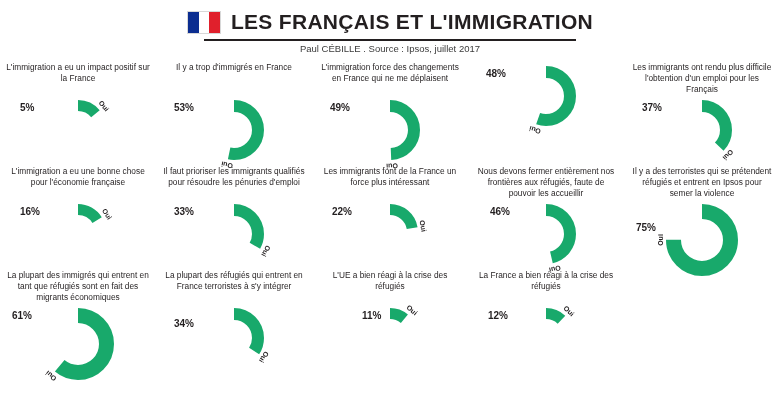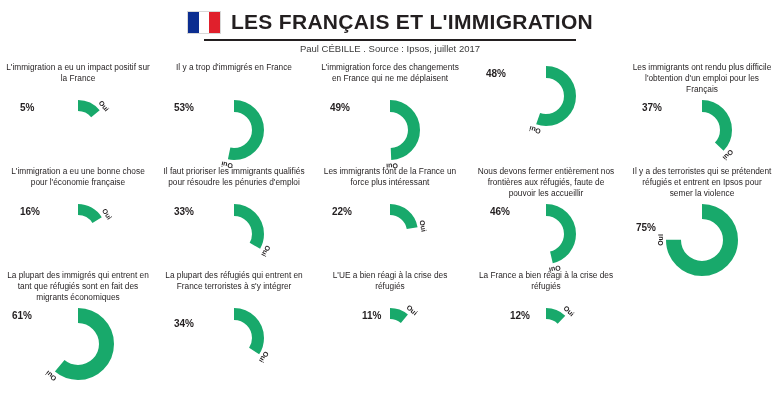--- a/index.html
+++ b/index.html
@@ -254,19 +254,19 @@
           <span class="pct" style="left: 4px; top: 2px; margin-left: 34px;">11%</span>
           <span class="oui" style="left: 87.6724px; top: 1.80255px; transform: translate(-50%, -50%) rotate(39.6deg);">Oui</span>
         </div>
       </div>
       <div class="cell row3">
         <div class="caption">La France a bien réagi à la crise des réfugiés</div>
         <div class="donut-wrap">
           <svg class="donut sz-sm" width="56" height="56" viewBox="0 0 56 56">
             <circle cx="28" cy="28" r="22.5" fill="none" stroke="#18a96b" stroke-width="11" stroke-linecap="butt" stroke-dasharray="16.964600329384883 124.40706908215581" transform="rotate(-90 28 28)"></circle>
           </svg>
-          <span class="pct" style="left: 8px; top: 2px; margin-left: 22px;">12%</span>
+          <span class="pct" style="left: 8px; top: 2px;">12%</span>
           <span class="oui" style="left: 89.2746px; top: 3.21507px; transform: translate(-50%, -50%) rotate(43.2deg);">Oui</span>
         </div>
       </div>
     </div>
 
 </div>
 
 </body></html>

